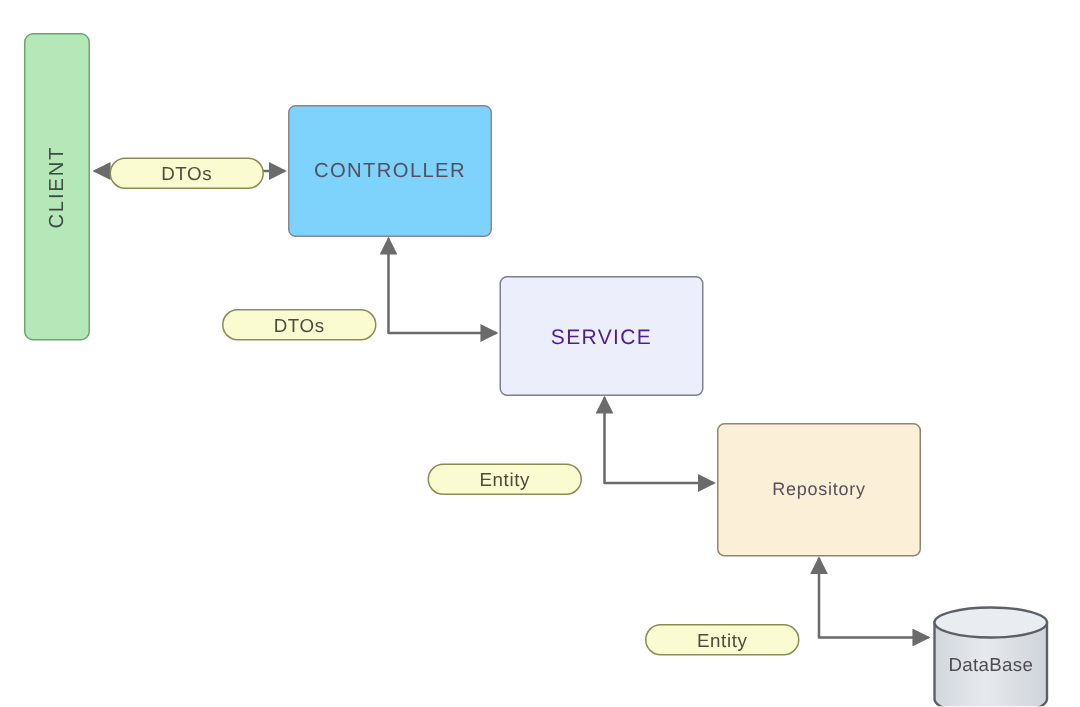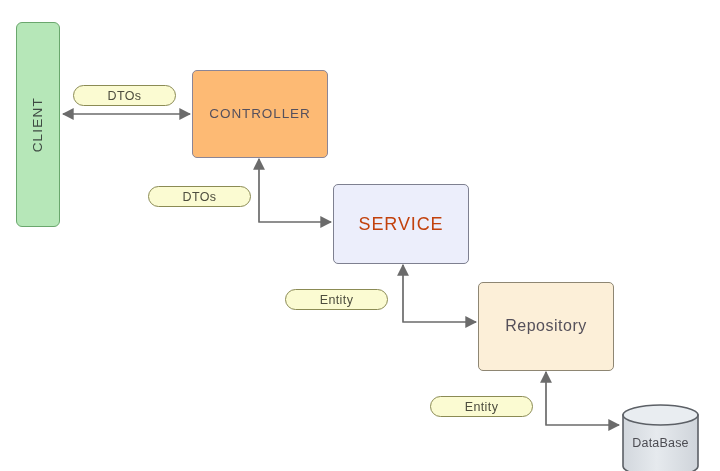--- a/index.html
+++ b/index.html
@@ -61,55 +61,55 @@
     color: #3f4a43;
     letter-spacing: 1.2px;
   }
 
   
   #node-controller {
     left: 192px;
     top: 70px;
     width: 136px;
     height: 88px;
-    background: #fdba74;
+    background: #7dd3fc;
     border: 1.6px solid #8a8597;
   }
   #node-controller .node-label {
     font-size: 13.5px;
     color: #55505d;
     letter-spacing: 0.9px;
   }
 
   
   #node-service {
     left: 333px;
     top: 184px;
     width: 136px;
     height: 80px;
     background: #eceefb;
     border: 1.6px solid #7e8090;
   }
   #node-service .node-label {
-    font-size: 18px;
-    color: #c2410c;
+    font-size: 14px;
+    color: #4c1d95;
     letter-spacing: 0.9px;
   }
 
   
   #node-repository {
     left: 478px;
     top: 282px;
     width: 136px;
     height: 89px;
     background: #fcefd8;
     border: 1.6px solid #8e8673;
   }
   #node-repository .node-label {
-    font-size: 16px;
+    font-size: 12px;
     color: #55505a;
     letter-spacing: 0.5px;
   }
 
   
   #node-database {
     position: absolute;
     left: 621px;
     top: 403px;
     width: 79px;
@@ -144,20 +144,21 @@
     border: 1.5px solid #8b8b54;
     border-radius: 999px;
     display: flex;
     align-items: center;
     justify-content: center;
     font-size: 12.5px;
     color: #4d4d3e;
     letter-spacing: 0.4px;
     height: 21px;
     white-space: nowrap;
+    margin-top: 20px;
   }
   #pill-dtos-1 { left: 73px;  top: 85px;  width: 103px; }
   #pill-dtos-2 { left: 148px; top: 186px; width: 103px; }
   #pill-entity-1 { left: 285px; top: 289px; width: 103px; }
   #pill-entity-2 { left: 430px; top: 396px; width: 103px; }
 </style>
 </head>
 <body>
 
 <div id="canvas">

